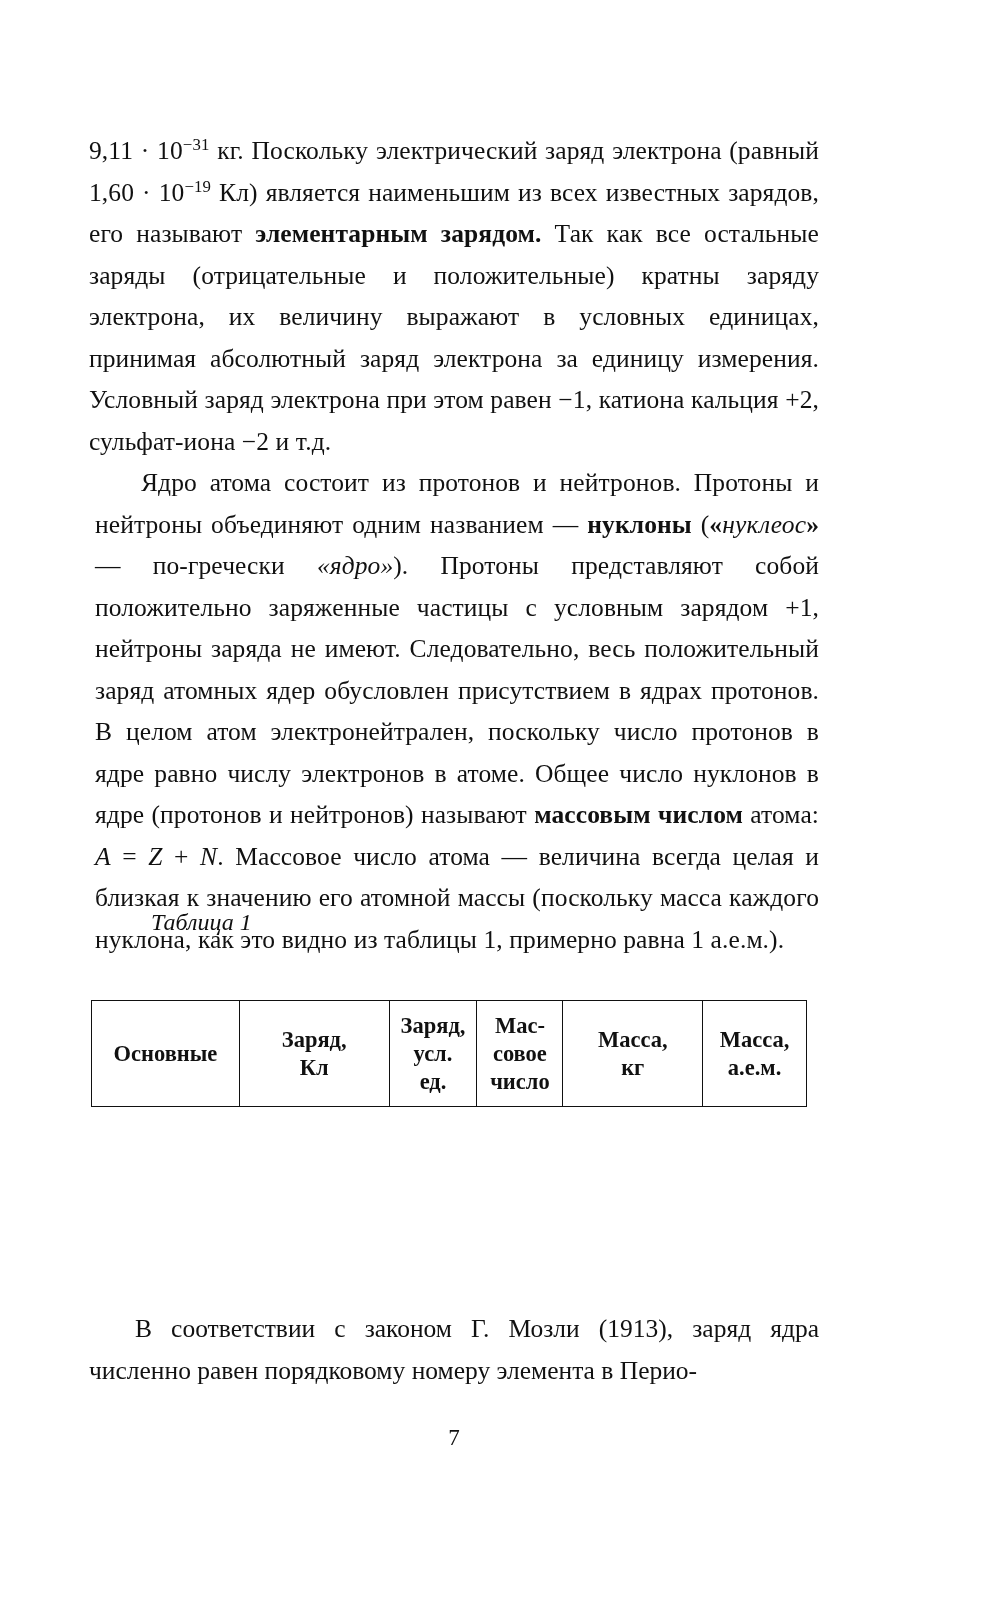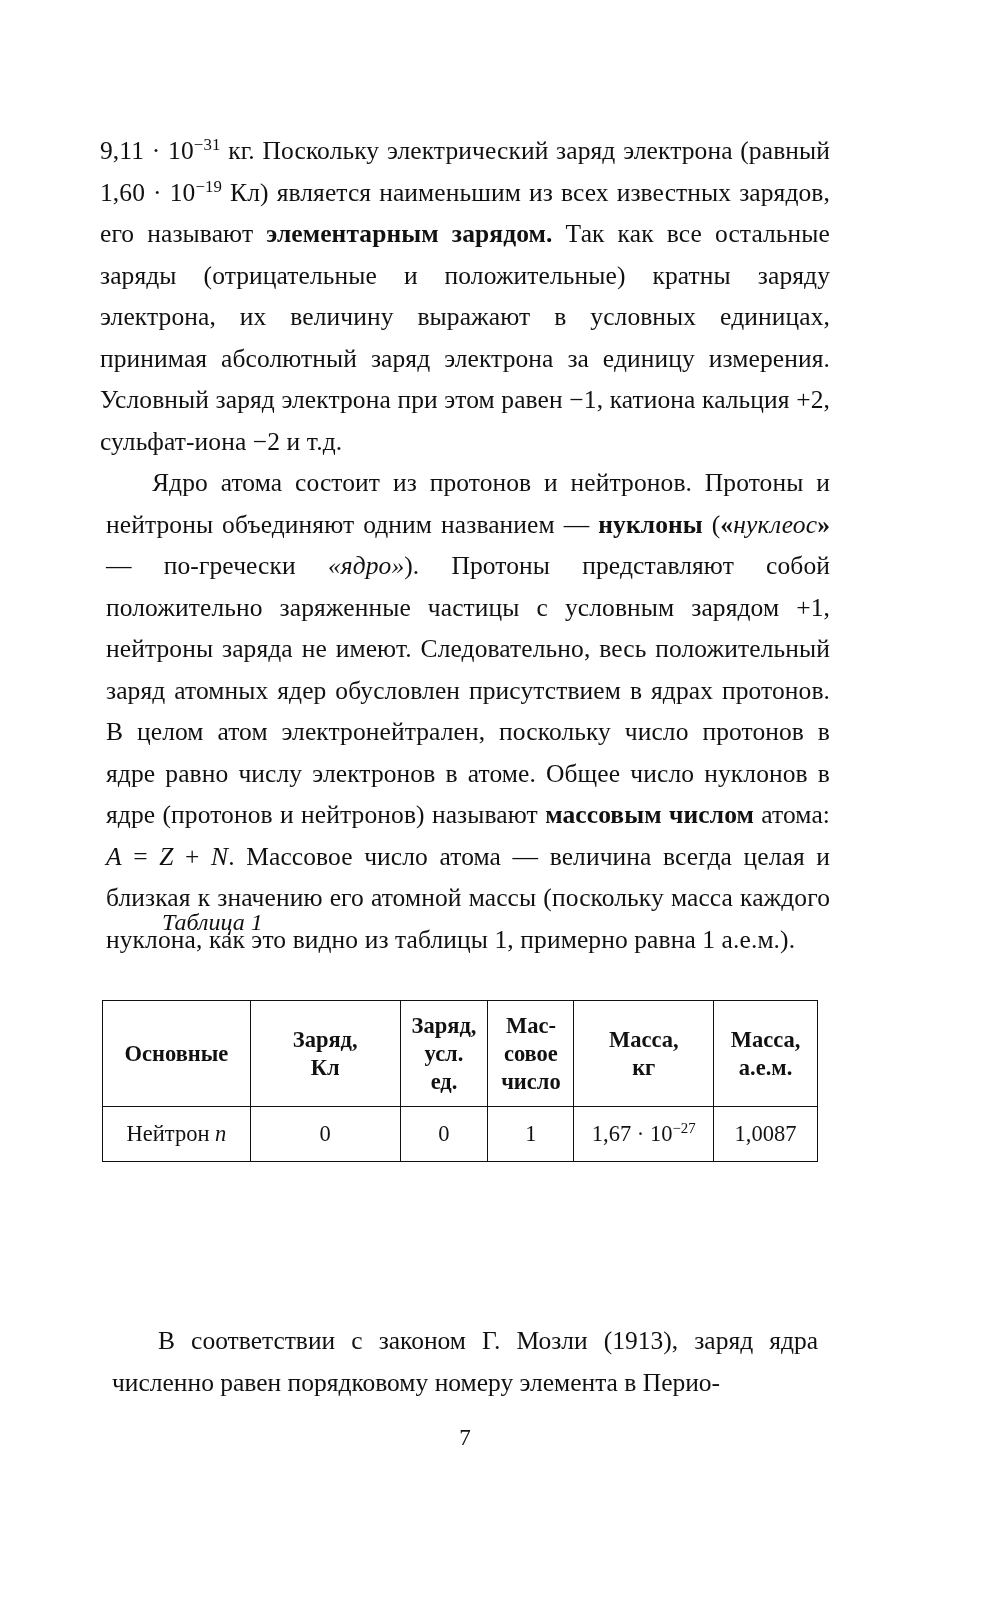--- a/index.html
+++ b/index.html
@@ -10,21 +10,21 @@
   body {
     width: 1000px;
     height: 1616px;
     position: relative;
     font-family: "Liberation Serif", serif;
     color: #111111;
     overflow: hidden;
   }
   .page {
     position: absolute;
-    left: 100px;
+    left: 89px;
     top: 0;
     width: 730px;
     height: 1616px;
   }
   .body-text {
     position: absolute;
     top: 130px;
     left: 0;
     width: 730px;
     font-size: 25.5px;
@@ -105,21 +105,21 @@
 
   .after-text {
     position: absolute;
     top: 1308px;
     left: 0;
     width: 730px;
     font-size: 25.5px;
     line-height: 41.5px;
     text-align: justify;
   }
-  .after-text p { margin: 12px; text-indent: 46px; }
+  .after-text p { margin: 0; text-indent: 46px; }
 
   .page-number {
     position: absolute;
     top: 1425px;
     left: 0;
     width: 730px;
     text-align: center;
     font-size: 23px;
   }
 </style>
@@ -150,28 +150,20 @@
       <tr>
         <th>Основные</th>
         <th>Заряд,<br>Кл</th>
         <th>Заряд,<br>усл.<br>ед.</th>
         <th>Мас-<br>совое<br>число</th>
         <th>Масса,<br>кг</th>
         <th>Масса,<br>а.е.м.</th>
       </tr>
     </thead>
     <tbody>
-      <tr>
-        <td class="particle">Нейтрон <i>n</i></td>
-        <td>0</td>
-        <td>0</td>
-        <td>1</td>
-        <td>1,67 · 10<sup>−27</sup></td>
-        <td>1,0087</td>
-      </tr>
     </tbody>
   </table>
 
   <div class="after-text">
     <p>В соответствии с законом Г. Мозли (1913), заряд ядра численно равен порядковому номеру элемента в Перио-</p>
   </div>
 
   <div class="page-number">7</div>
 
 </div>

